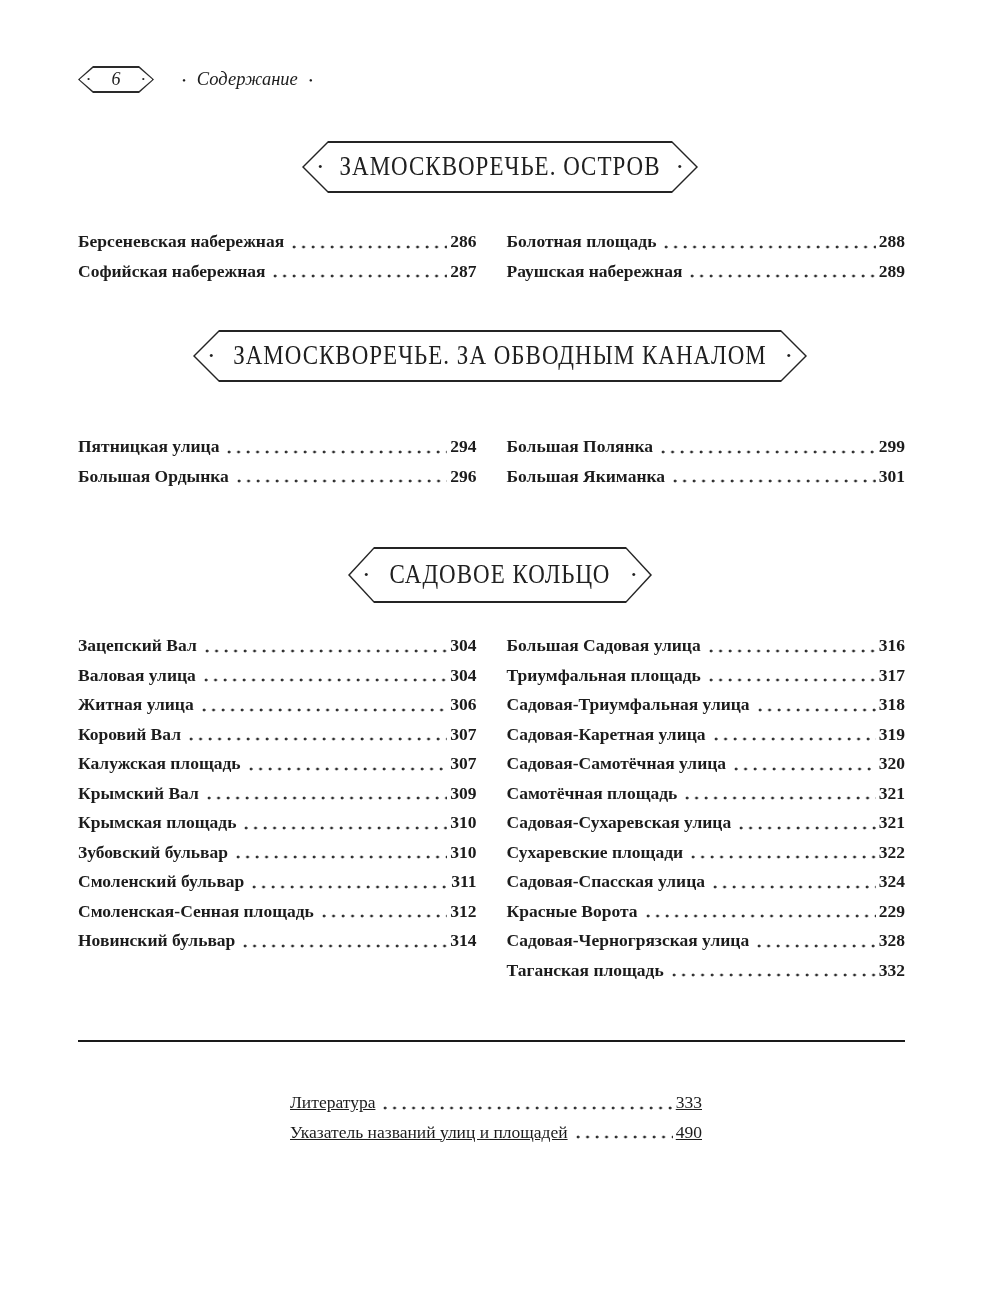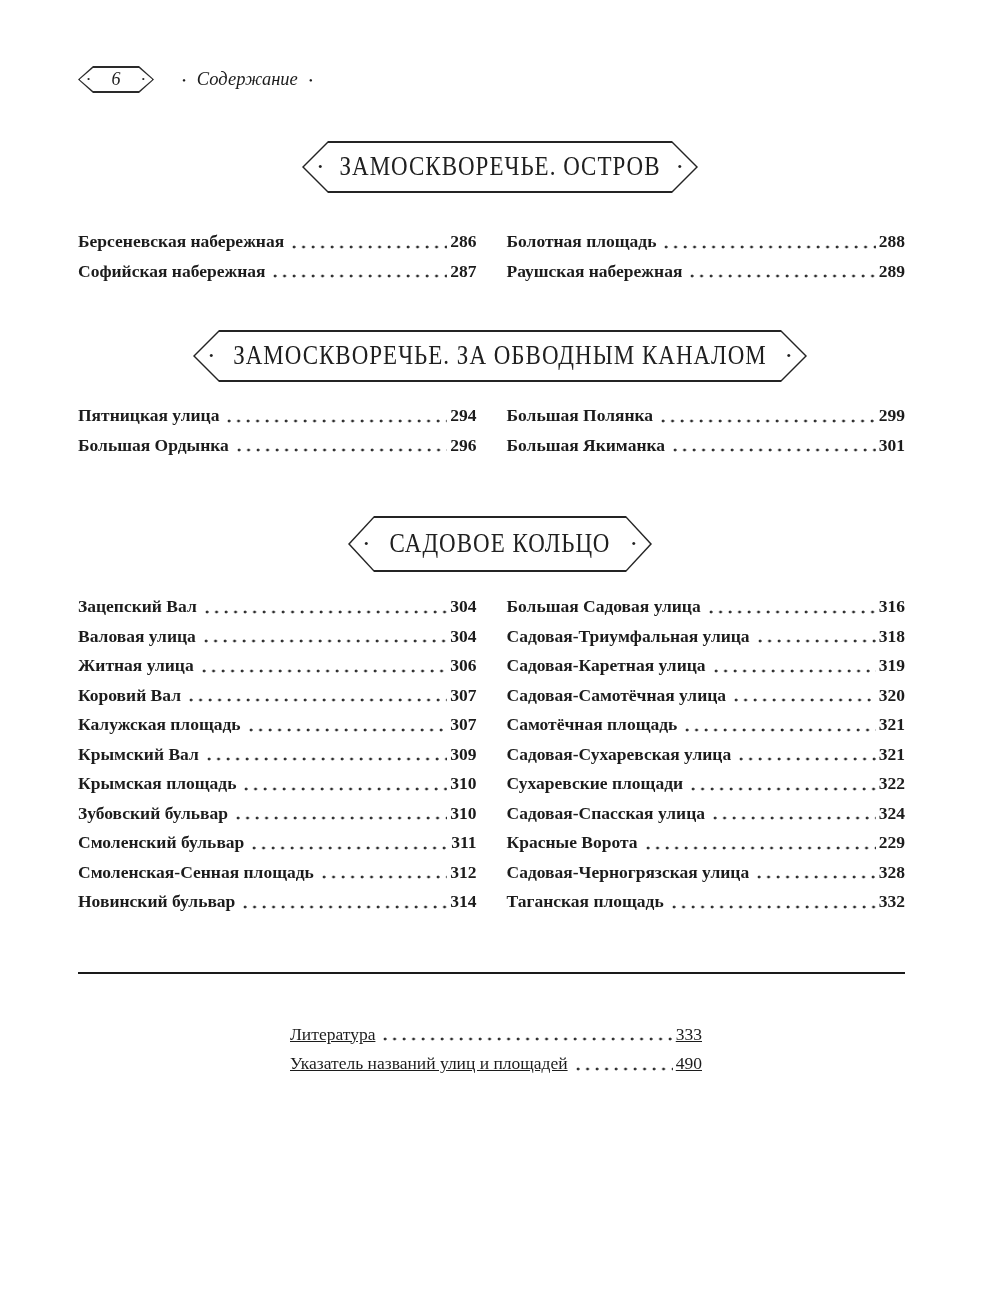--- a/index.html
+++ b/index.html
@@ -38,22 +38,22 @@
   .b-dot { font-size:13px; color:#202020; }
 
   .banner-1 { width:396px; height:52px; margin-top:48px; }
   .banner-2 { width:614px; height:52px; margin-top:44px; }
   .banner-3 { width:304px; height:56px; margin-top:56px; }
 
   
   .cols { display:flex; gap:30px; padding:0 95px 0 78px;font-weight:bold; }
   .col { flex:1; min-width:0; }
   .cols-1 { margin-top:34px; }
-  .cols-2 { margin-top:19px; }
-  .cols-3 { margin-top:20px; }
+  .cols-2 { margin-top:50px; }
+  .cols-3 { margin-top:28px; }
 
   .toc-row { display:flex; line-height:29.5px; font-size:17.5px; white-space:nowrap; }
   .toc-title { flex:0 0 auto; }
   .leader { flex:1 1 auto; min-width:12px; margin:0 3px 0 8px;
     background-image:radial-gradient(circle at 2px 2px, #2d2d2d 1.25px, transparent 1.7px);
     background-size:9.5px 4px; background-repeat:repeat-x;
     background-position:left 0 bottom 8px; }
   .toc-page { flex:0 0 auto; }
 
   
@@ -221,20 +221,25 @@
           <span class="toc-page">314</span>
         </div>
       </div>
     <div class="col">
         <div class="toc-row">
           <span class="toc-title">Большая Садовая улица</span>
           <span class="leader"></span>
           <span class="toc-page">316</span>
         </div>
         <div class="toc-row">
+          <span class="toc-title">Триумфальная площадь</span>
+          <span class="leader"></span>
+          <span class="toc-page">317</span>
+        </div>
+        <div class="toc-row">
           <span class="toc-title">Садовая-Триумфальная улица</span>
           <span class="leader"></span>
           <span class="toc-page">318</span>
         </div>
         <div class="toc-row">
           <span class="toc-title">Садовая-Каретная улица</span>
           <span class="leader"></span>
           <span class="toc-page">319</span>
         </div>
         <div class="toc-row">

